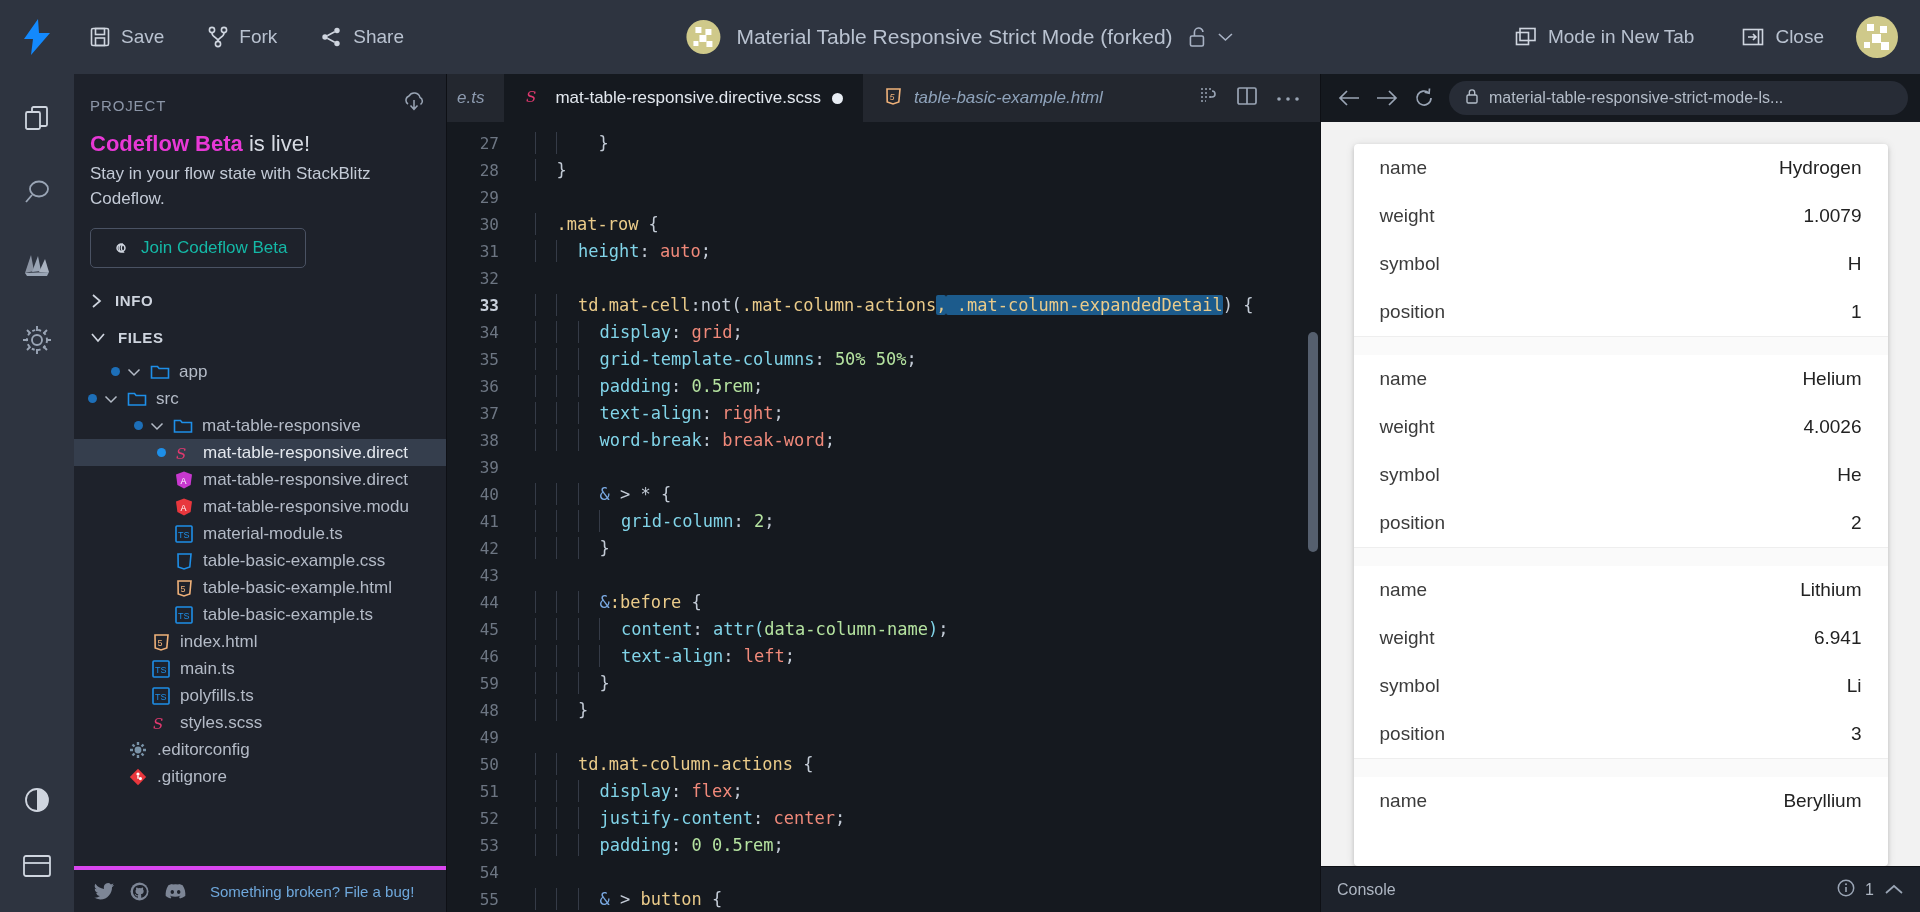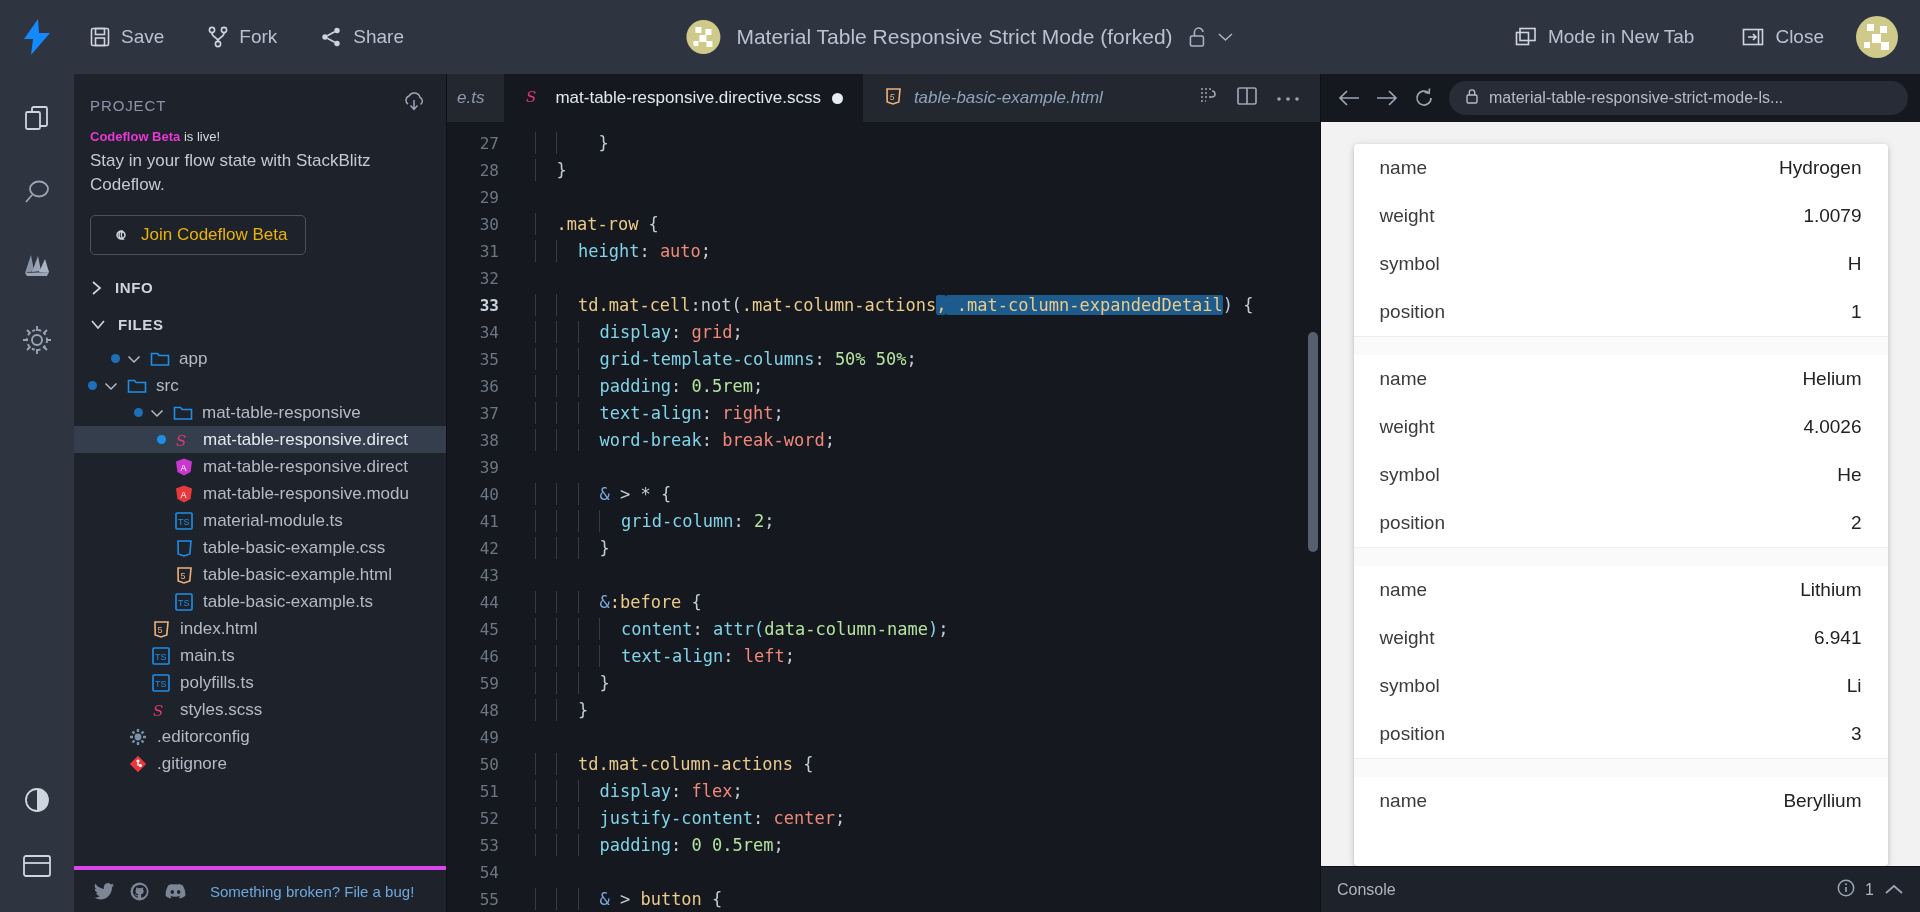--- a/index.html
+++ b/index.html
@@ -64,28 +64,28 @@
     width: 373px; flex: 0 0 373px; background: #1e222b;
     display: flex; flex-direction: column; min-height: 0;
     border-right: 1px solid #0e1015;
   }
   .proj-head {
     display: flex; align-items: center; justify-content: space-between;
     padding: 18px 20px 4px 16px;
   }
   .proj-label { color: #8c96a8; font-size: 15px; letter-spacing: .9px; }
   .promo { padding: 6px 16px 14px 16px; }
-  .promo-line1 { font-size: 13px; color: #d6dae2; margin-bottom: 2px; line-height: 1.45; }
+  .promo-line1 { font-size: 22px; color: #d6dae2; margin-bottom: 2px; line-height: 1.45; }
   .promo-brand { color: #e838d6; font-weight: 700; }
   .promo-body { font-size: 17px; color: #c3cad6; line-height: 1.45; }
   .promo-btn {
     margin-top: 17px;
     display: inline-flex; align-items: center; gap: 10px;
     border: 1px solid #4a5263; border-radius: 5px;
-    padding: 9px 18px; color: #eab308; font-size: 17px; cursor: pointer;
+    padding: 9px 18px; color: #14b8a6; font-size: 17px; cursor: pointer;
     background: transparent;
   }
   .section-row {
     display: flex; align-items: center; gap: 12px;
     padding: 10px 16px; color: #cfd5df; font-size: 15px; font-weight: 700;
     letter-spacing: .6px; cursor: pointer;
   }
   .tree { flex: 1; overflow: hidden; padding-top: 2px; }
   .tree-row {
     display: flex; align-items: center; height: 27px;

